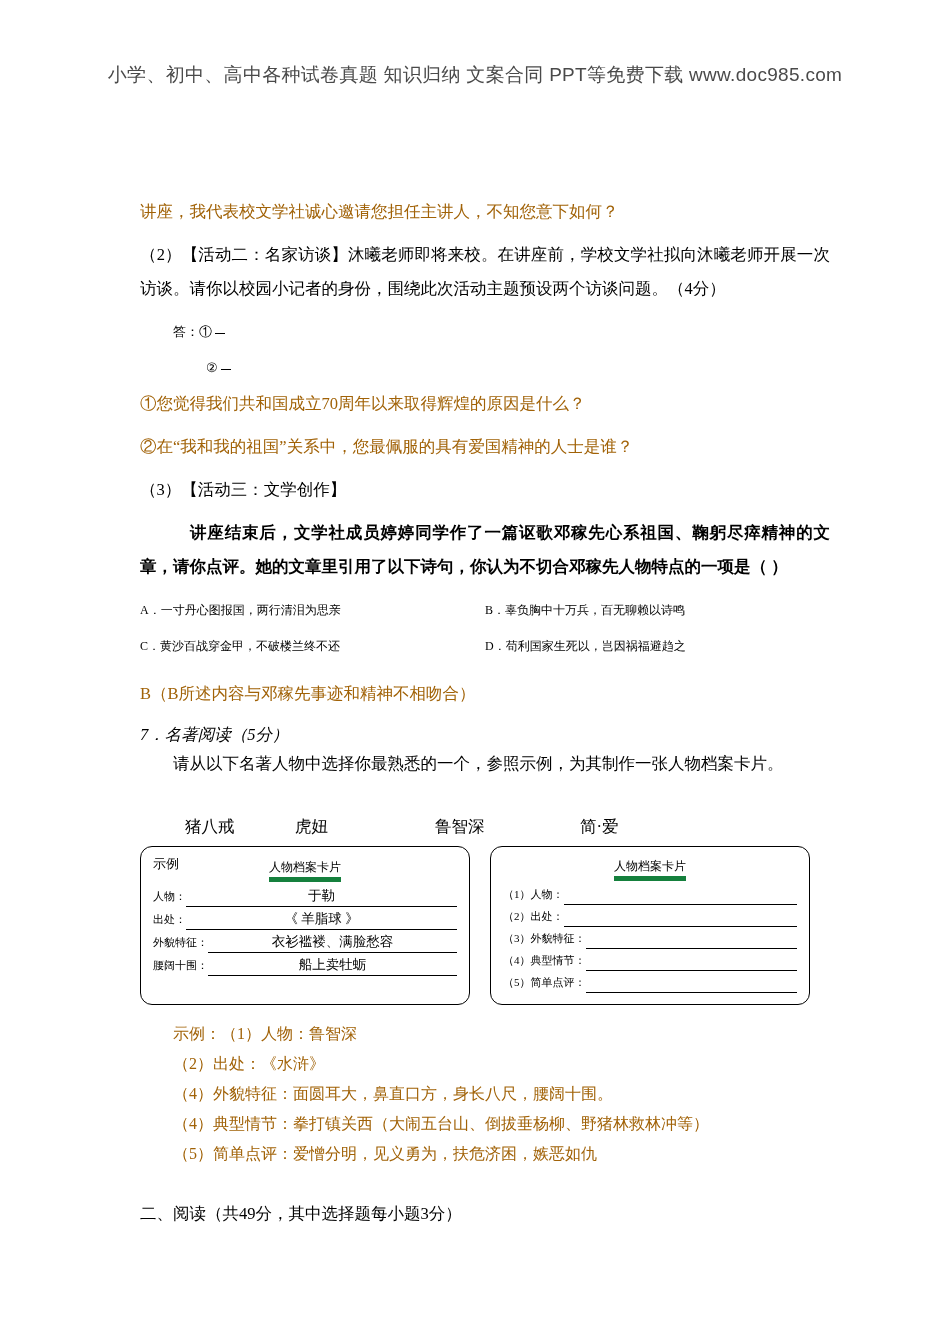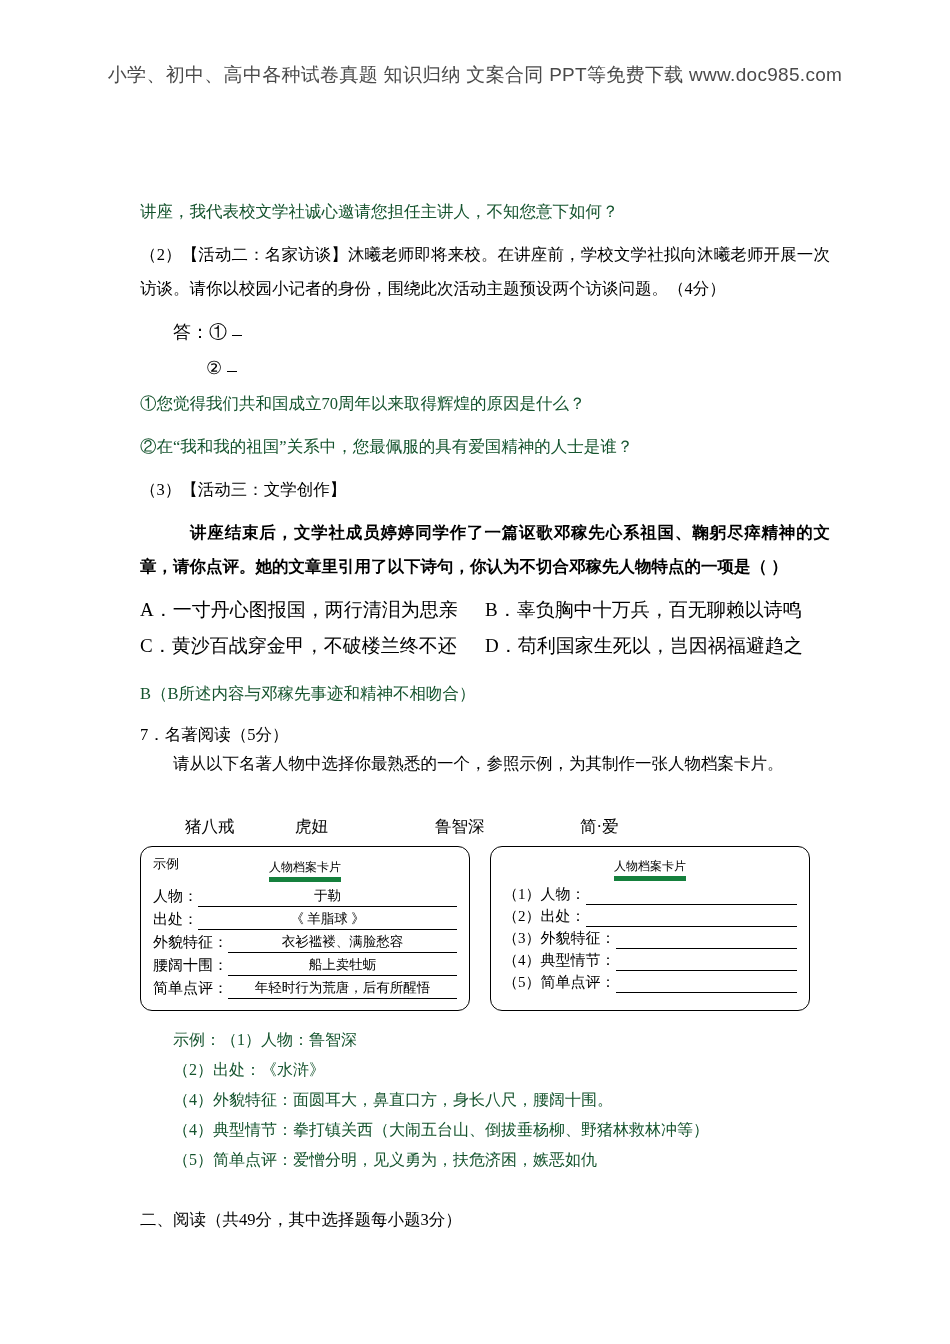--- a/index.html
+++ b/index.html
@@ -36,55 +36,56 @@
     position: absolute;
     top: 195px;
     left: 140px;
     width: 690px;
   }
   p {
     margin: 0;
     padding: 0;
   }
   .blue {
-    color: #14532d;
+    color: #a16207;
   }
   .para {
     font-size: 16.5px;
     line-height: 34px;
     text-align: justify;
     margin-bottom: 9px;
   }
   .indent2 { text-indent: 33px; }
   .indent3 { text-indent: 50px; font-weight: bold; }
   .indent4 { text-indent: 66px; }
   .answer-line {
-    font-size: 18px;
+    font-size: 13px;
     line-height: 34px;
     margin-bottom: 2px;
     font-family: Liberation Serif, serif;
   }
   .ul-short {
     display: inline-block;
     width: 10px;
     border-bottom: 1px solid #000;
     vertical-align: 2px;
   }
   .options-row {
-    font-size: 19px;
+    font-size: 12px;
     line-height: 34px;
     display: flex;
     margin-bottom: 2px;
   }
   .opt-left { width: 345px; }
   .opt-right { flex: 1; }
   .q7 {
     font-size: 16.5px;
     line-height: 30px;
     margin-top: 0;
+    font-style: italic;
   }
   .q7-sub {
     font-size: 16.5px;
     line-height: 28px;
     text-indent: 33px;
   }
   .names-row {
     font-size: 16.5px;
     line-height: 30px;
     display: flex;
@@ -130,21 +131,21 @@
   }
   .card-title-wrap.r { margin-top: 0; }
   .row {
     display: flex;
     align-items: flex-end;
     line-height: 21px;
     margin-bottom: 1px;
   }
   .row .lbl {
     white-space: nowrap;
-    font-size: 15px;
+    font-size: 11px;
   }
   .row .val {
     flex: 1;
     border-bottom: 1px solid #000;
     text-align: center;
     font-size: 13.5px;
     padding: 0 2px;
     min-height: 19px;
   }
   .row .val.empty { min-height: 19px; }
@@ -219,24 +220,20 @@
           <span class="lbl">出处：</span>
           <span class="val">《 羊脂球 》</span>
         </div>
         <div class="row">
           <span class="lbl">外貌特征：</span>
           <span class="val">衣衫褴褛、满脸愁容</span>
         </div>
         <div class="row">
           <span class="lbl">腰阔十围：</span>
           <span class="val">船上卖牡蛎</span>
-        </div>
-        <div class="row">
-          <span class="lbl">简单点评：</span>
-          <span class="val">年轻时行为荒唐，后有所醒悟</span>
         </div>
       </div>
 
       <div class="card card-right">
         <div class="card-title-wrap r">
           <span class="card-title">人物档案卡片</span>
         </div>
         <div class="row">
           <span class="lbl">（1）人物：</span>
           <span class="val empty"></span>

